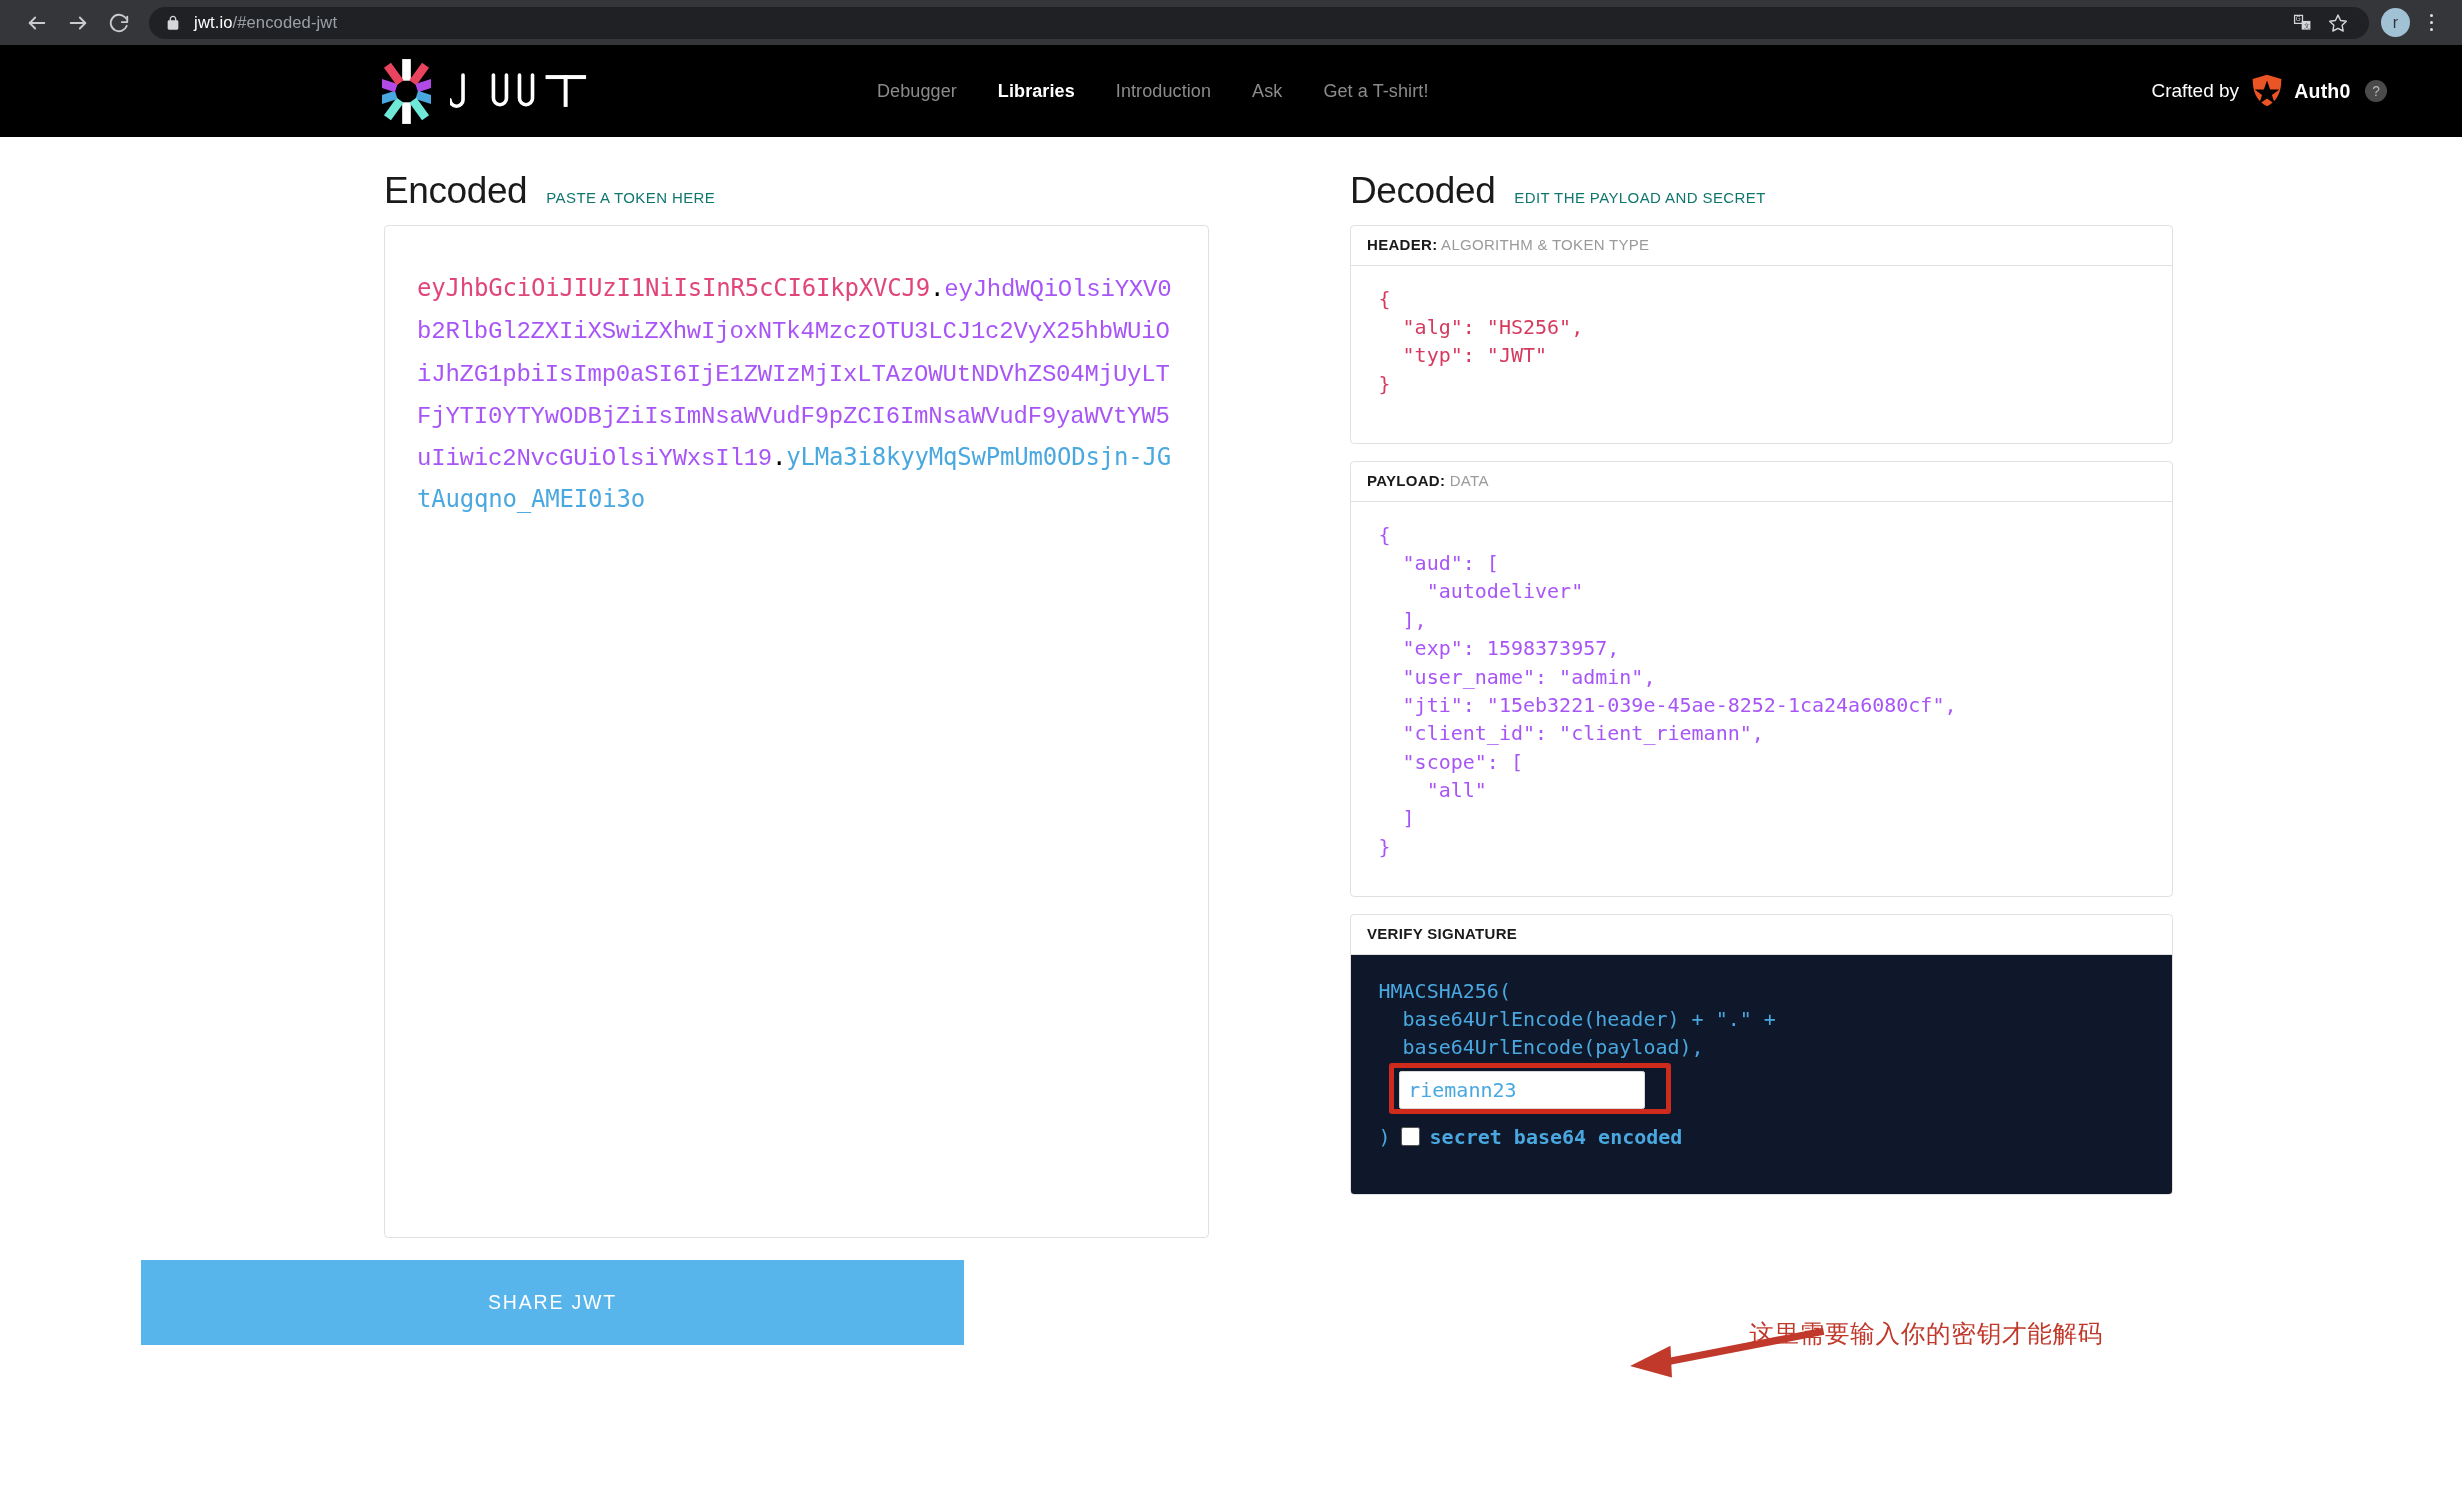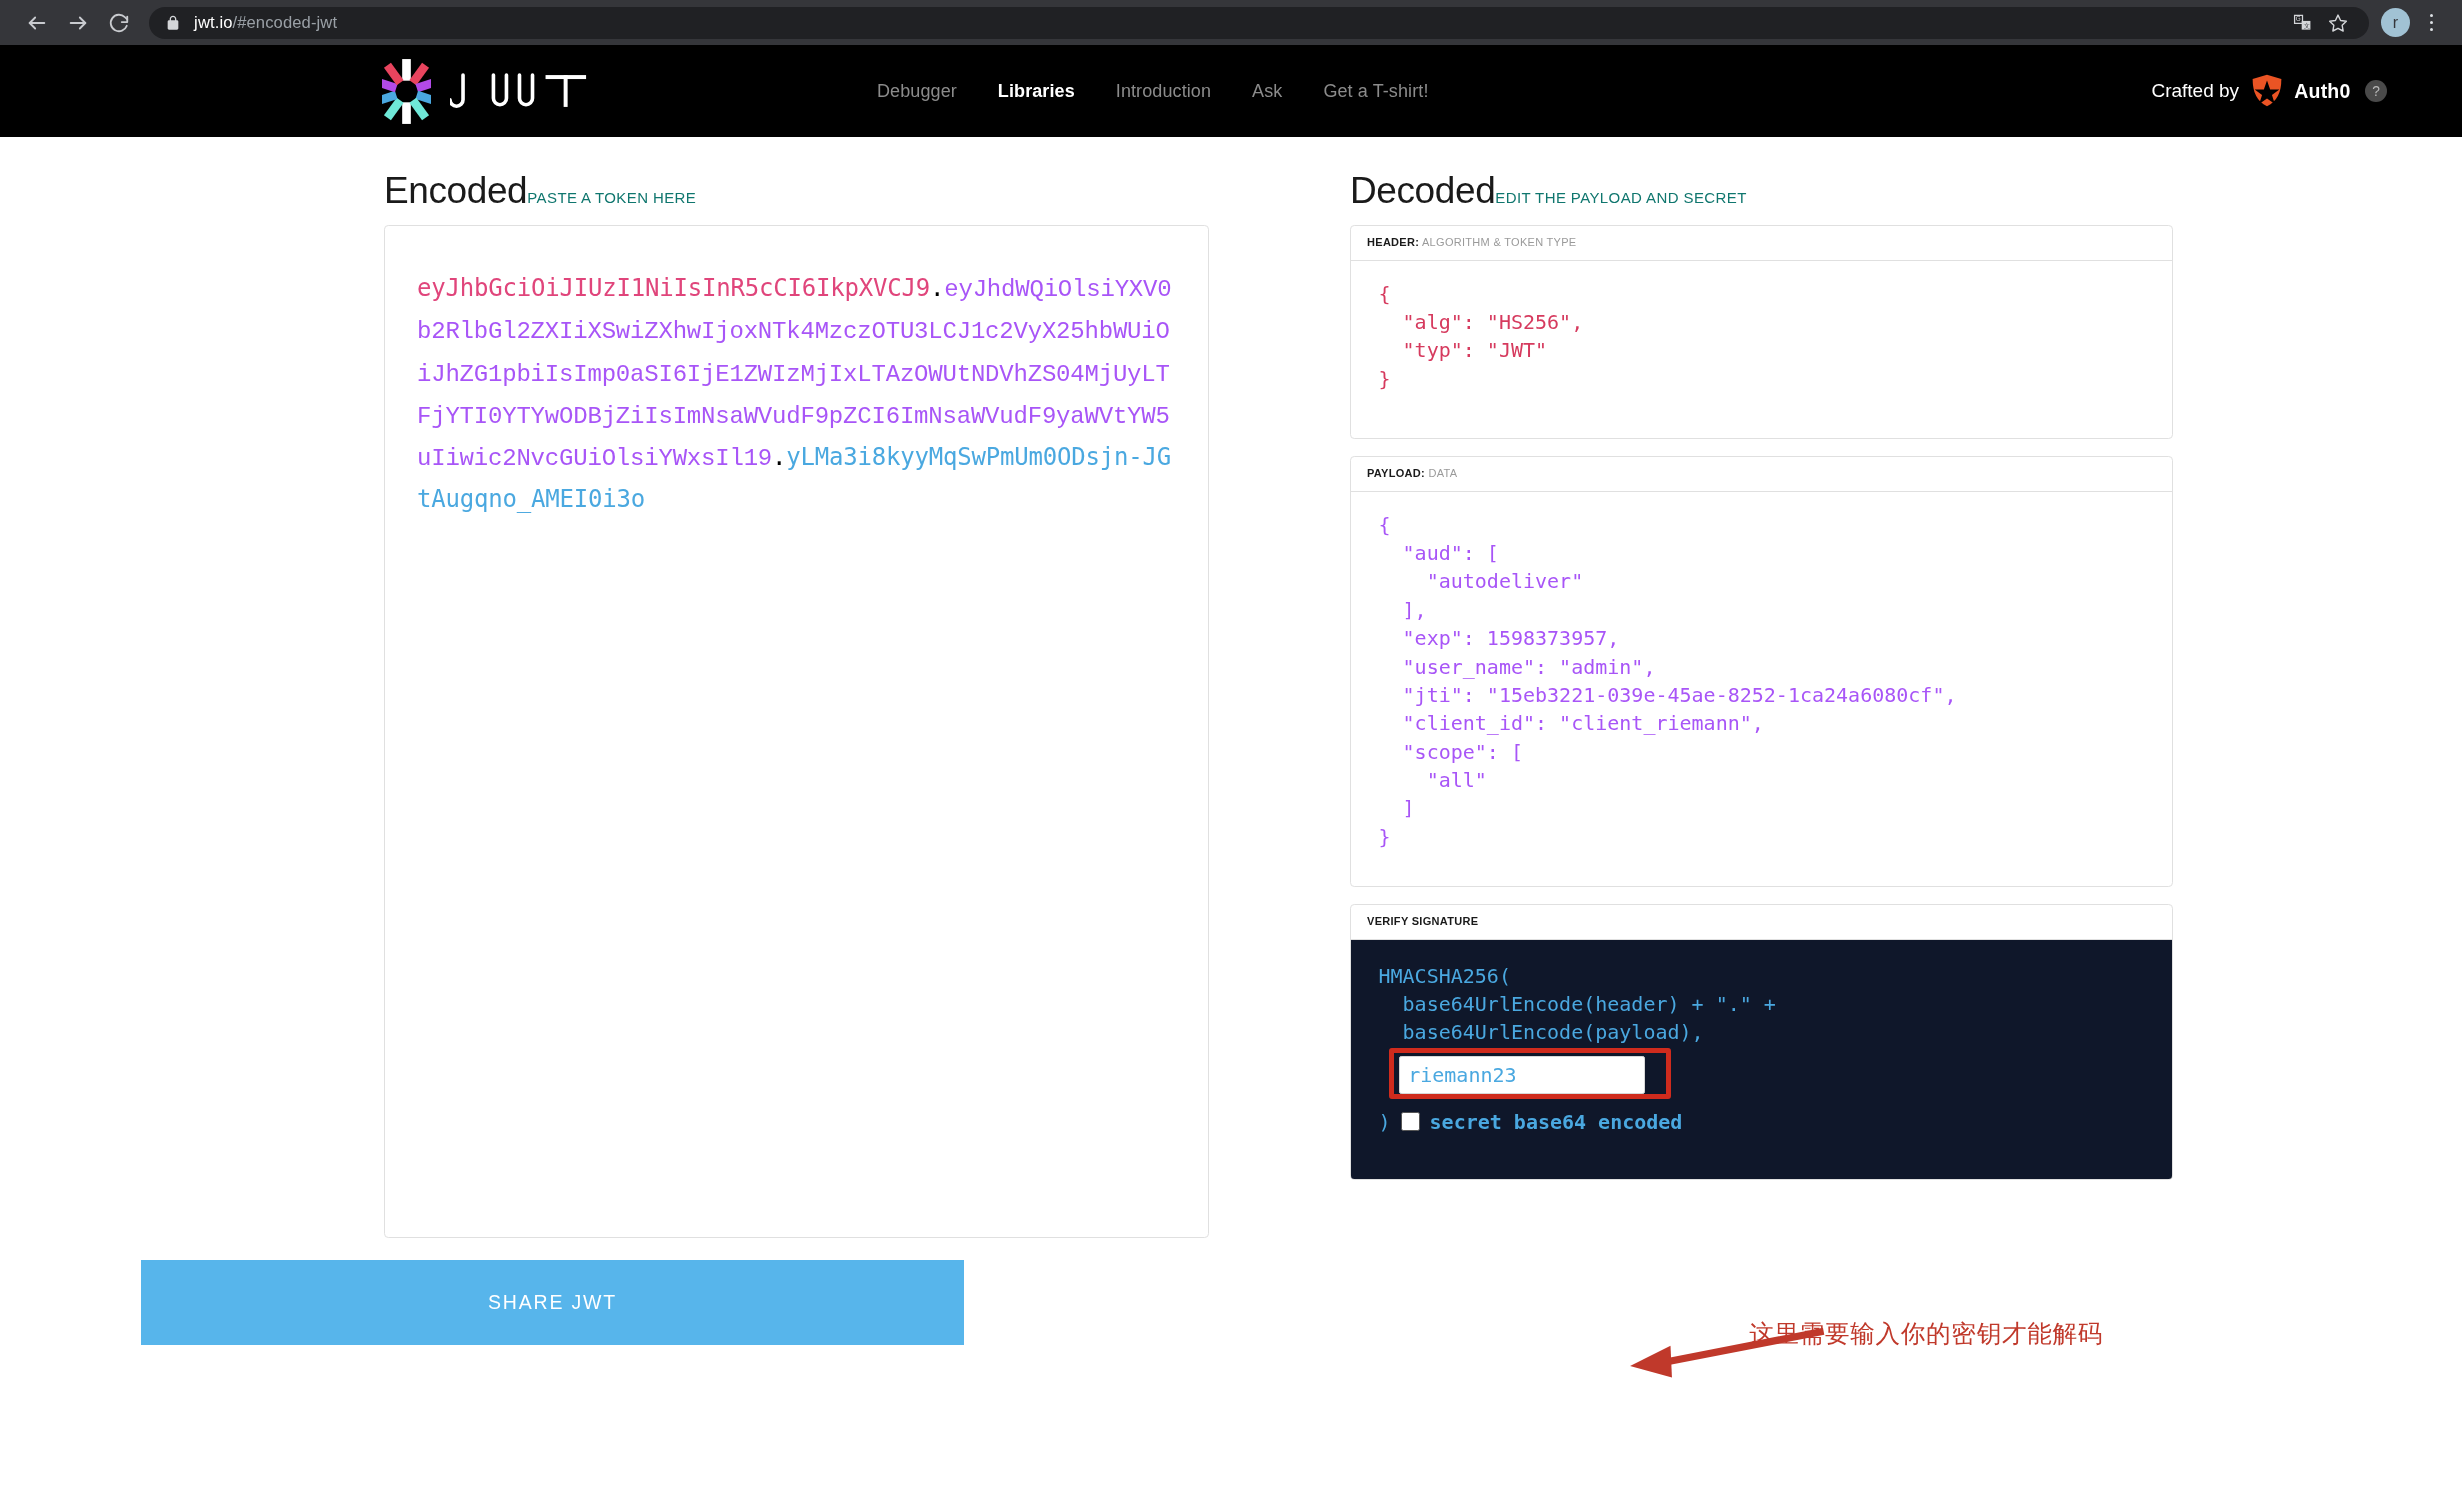--- a/index.html
+++ b/index.html
@@ -111,21 +111,21 @@
   .page {
     position: relative;
     background: #ffffff;
     height: 1353px;
     padding-top: 33px;
   }
   .columns { display: flex; }
   .col-left  { width: 825px; margin-left: 384px; }
   .col-right { width: 823px; margin-left: 141px; }
 
-  .col-title { display: flex; align-items: baseline; gap: 0; padding-bottom: 13px;}
+  .col-title { display: flex; align-items: baseline; gap: 19px; padding-bottom: 13px;}
   .col-title h2 {
     font-size: 37px;
     font-weight: normal;
     color: #1a1a1a;
     letter-spacing: -0.4px;
   }
   .col-title .sub {
     font-size: 15px;
     color: #0f766e;
     letter-spacing: 0.4px;
@@ -155,21 +155,21 @@
   .panel {
     border: 1.4px solid #e0e0e0;
     border-radius: 4.3px;
     background: #ffffff;
     margin-bottom: 17.4px;
     overflow: hidden;
   }
   .panel-head {
     padding: 10px 16px 11.6px 16px;
     border-bottom: 1.4px solid #e0e0e0;
-    font-size: 11px;
+    font-size: 15px;
     letter-spacing: 0.3px;
   }
   .panel-head b { color: #1a1a1a; font-weight: bold; }
   .panel-head span { color: #9a9a9a; }
   .panel-body {
     padding: 19px 27.5px 20px 27.5px;
     font-family: "DejaVu Sans Mono", monospace;
     font-size: 20px;
     line-height: 1.42;
     white-space: pre;

